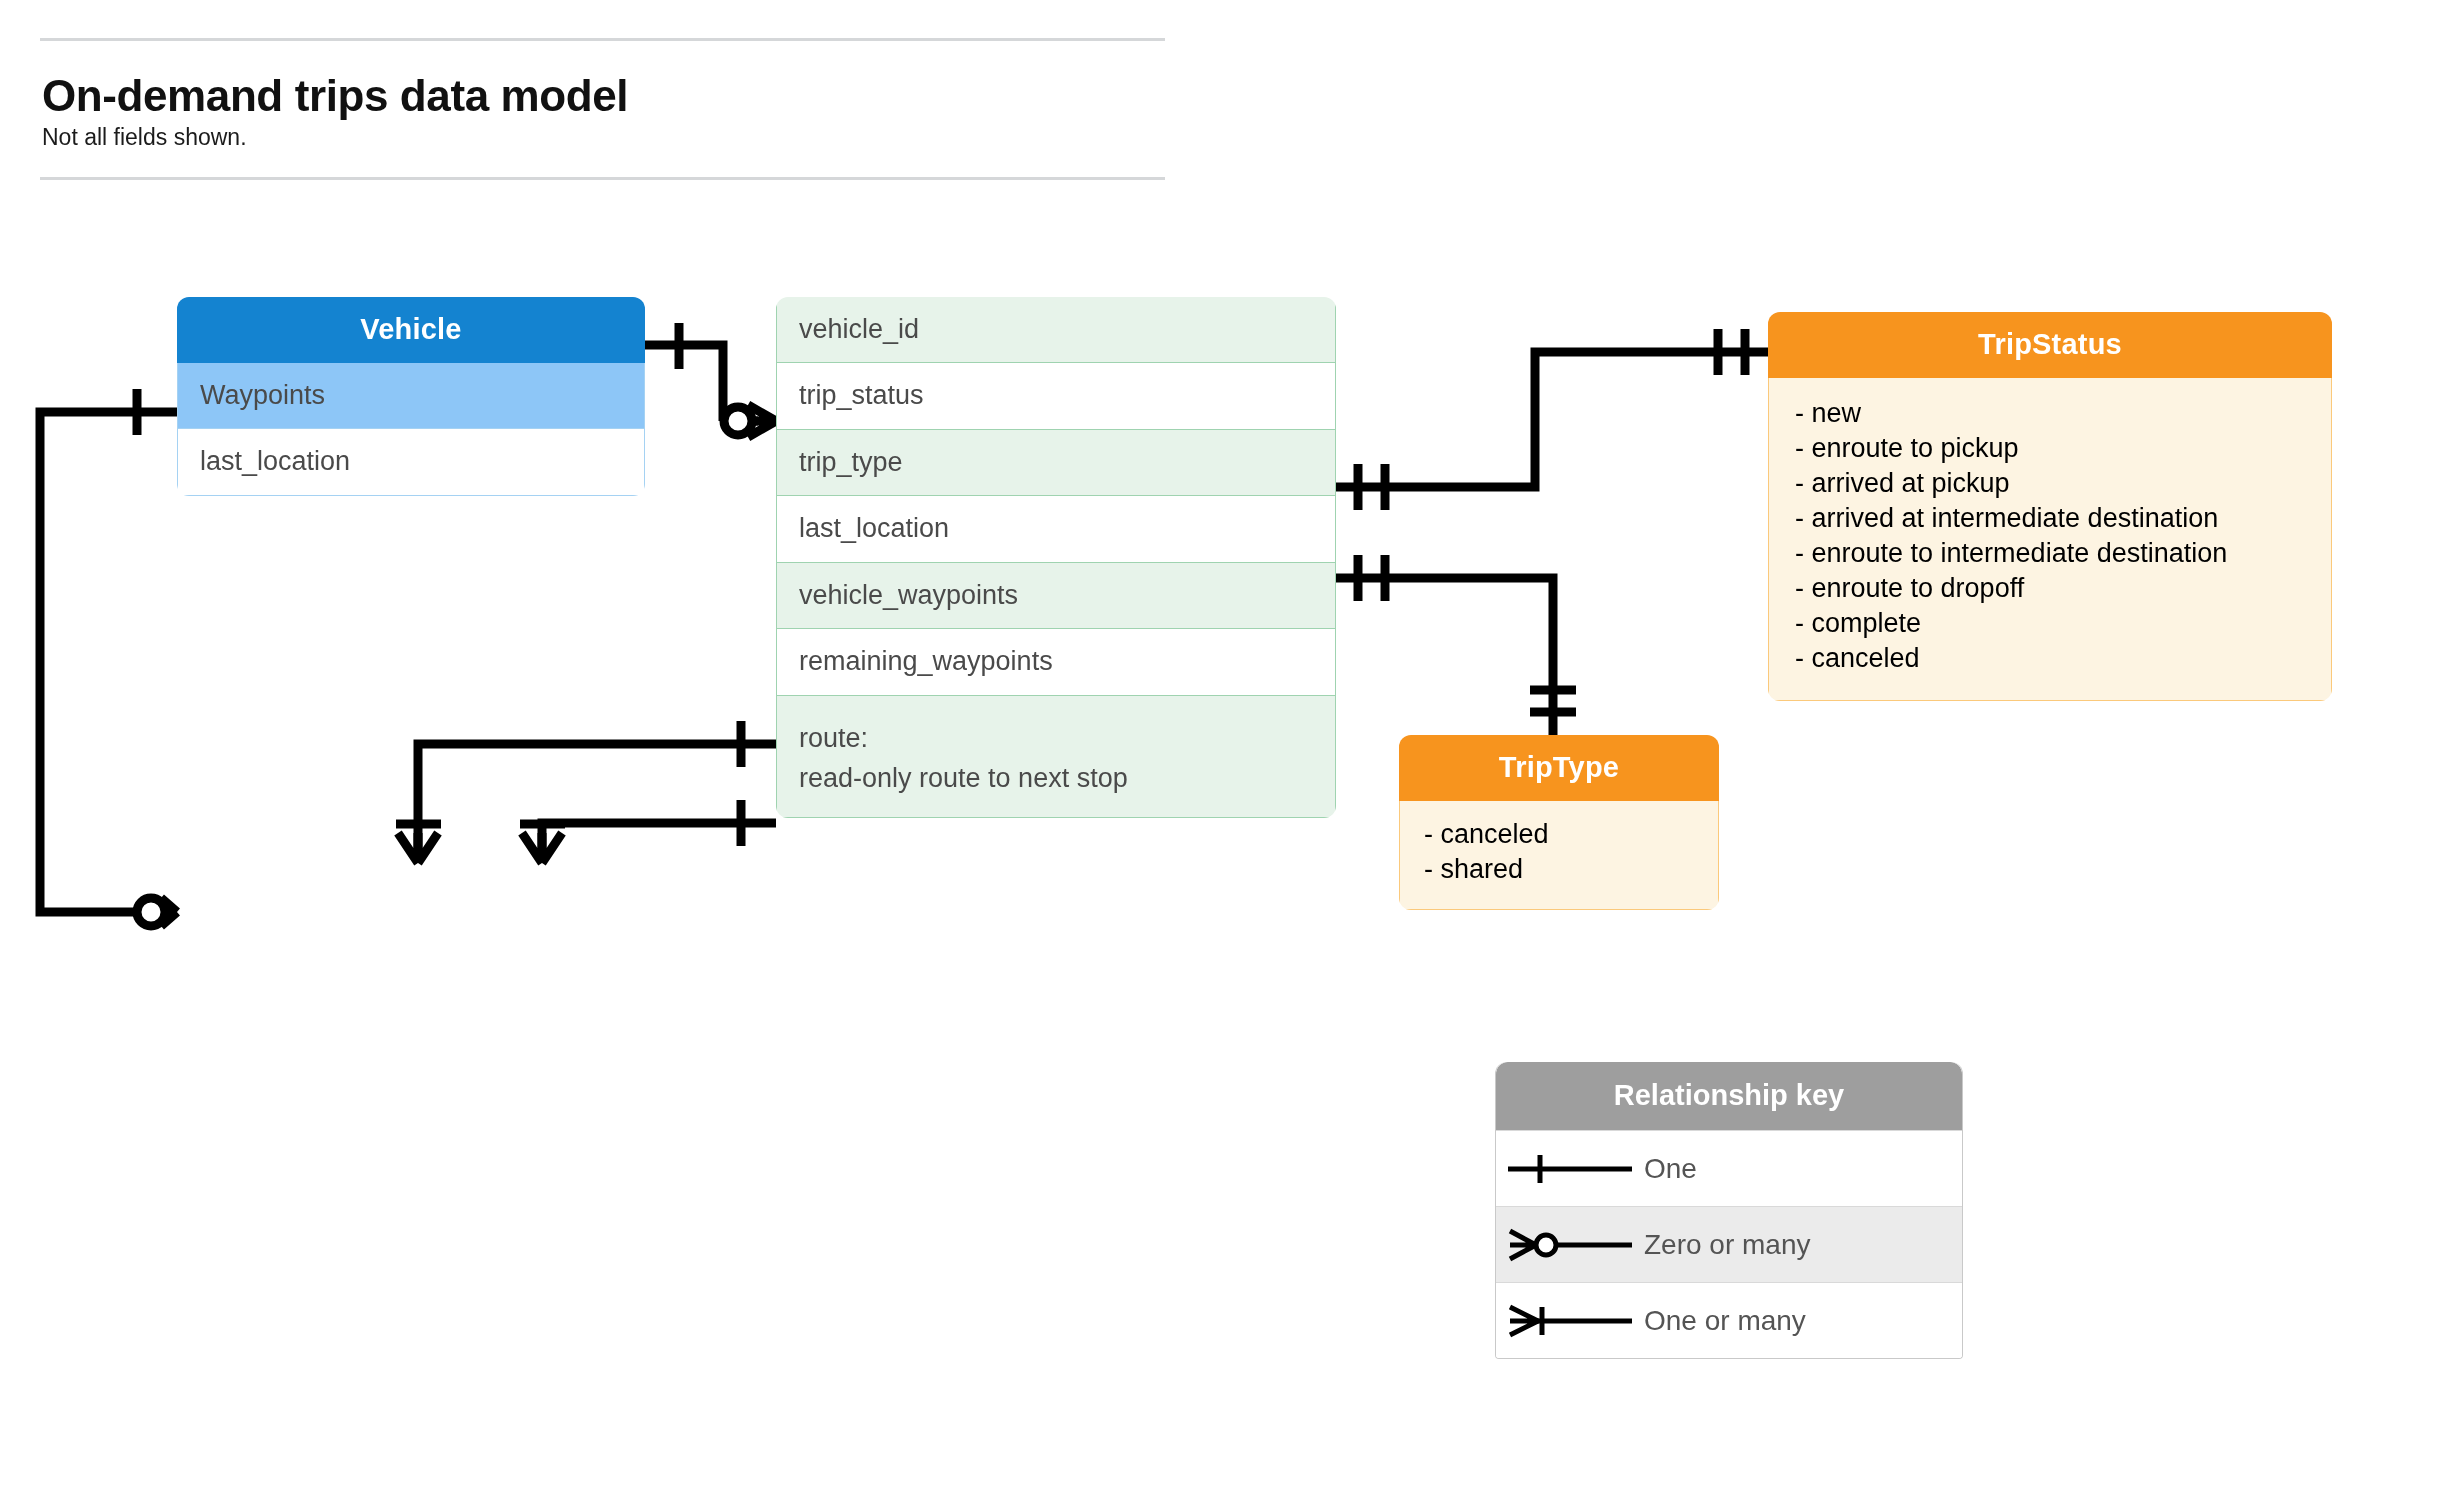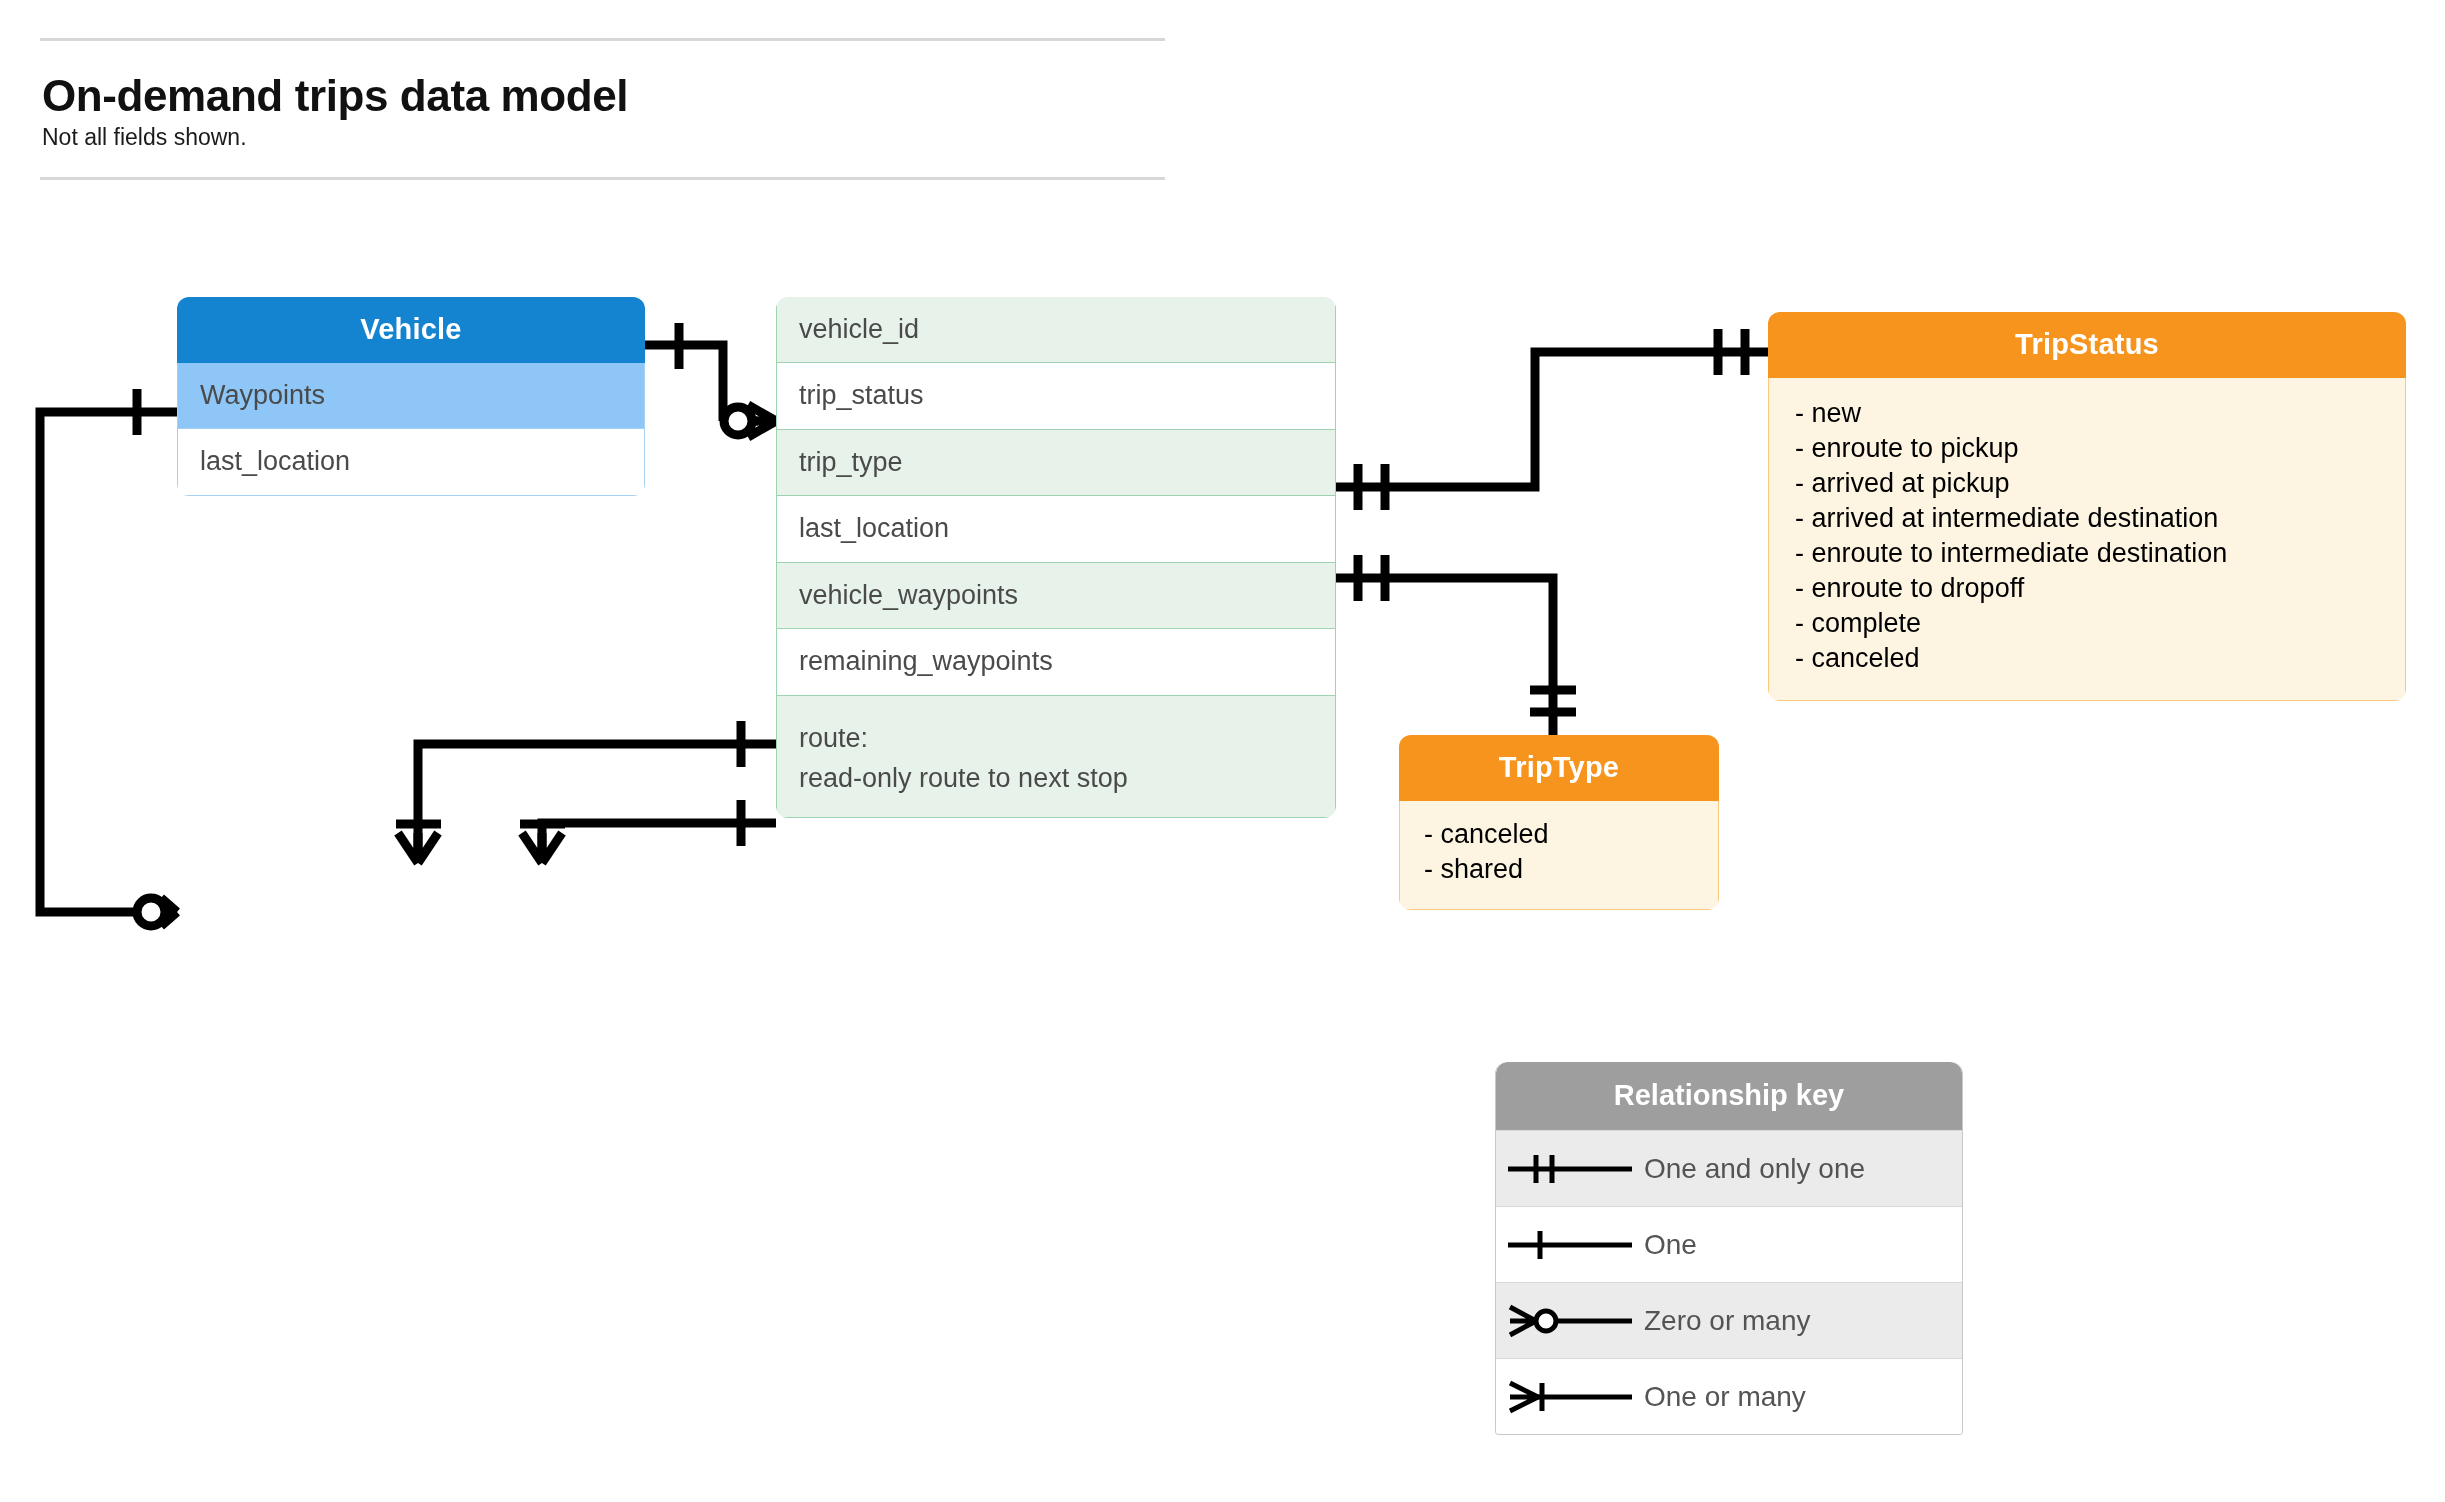--- a/index.html
+++ b/index.html
@@ -89,21 +89,21 @@
 
   
   #entity-trip { left: 776px; top: 297px; width: 560px; }
   #entity-trip .entity-title { background: #2a8545; }
   #entity-trip .entity-body { border-color: #9fd3b0; background: #ffffff; }
   #entity-trip .field.alt { background: #e7f3ea; }
   #entity-trip .field + .field { border-top-color: #9fd3b0; }
   #entity-trip .field.tall { padding-top: 22px; padding-bottom: 18px; }
 
   
-  #entity-tripstatus { left: 1768px; top: 312px; width: 638px; }
+  #entity-tripstatus { left: 1768px; top: 312px; width: 564px; }
   #entity-tripstatus .entity-title { background: #f7941e; }
   #entity-tripstatus .entity-body { border-color: #fbc97b; background: #fdf4e2; padding: 18px 26px 24px; }
 
   
   #entity-triptype { left: 1399px; top: 735px; width: 320px; }
   #entity-triptype .entity-title { background: #f7941e; }
   #entity-triptype .entity-body { border-color: #fbc97b; background: #fdf4e2; padding: 16px 24px 22px; }
 
   
   #entity-tripwaypoint { left: 177px; top: 863px; width: 468px; }
@@ -257,30 +257,20 @@
     <div class="entity-body">
       <div class="list-line">- canceled</div>
       <div class="list-line">- shared</div>
     </div>
   </div>
 
 
   <div id="legend">
     <div id="legend-title">Relationship key</div>
 
-    <div class="legend-row alt">
-      <div class="legend-symbol">
-        <svg width="132" height="40" viewBox="0 0 132 40" xmlns="http://www.w3.org/2000/svg">
-          <line x1="4" y1="20" x2="128" y2="20" stroke="#000" stroke-width="5"></line>
-          <line x1="32" y1="6" x2="32" y2="34" stroke="#000" stroke-width="5"></line>
-          <line x1="48" y1="6" x2="48" y2="34" stroke="#000" stroke-width="5"></line>
-        </svg>
-      </div>
-      <div class="legend-label">One and only one</div>
-    </div>
 
     <div class="legend-row">
       <div class="legend-symbol">
         <svg width="132" height="40" viewBox="0 0 132 40" xmlns="http://www.w3.org/2000/svg">
           <line x1="4" y1="20" x2="128" y2="20" stroke="#000" stroke-width="5"></line>
           <line x1="36" y1="6" x2="36" y2="34" stroke="#000" stroke-width="5"></line>
         </svg>
       </div>
       <div class="legend-label">One</div>
     </div>

